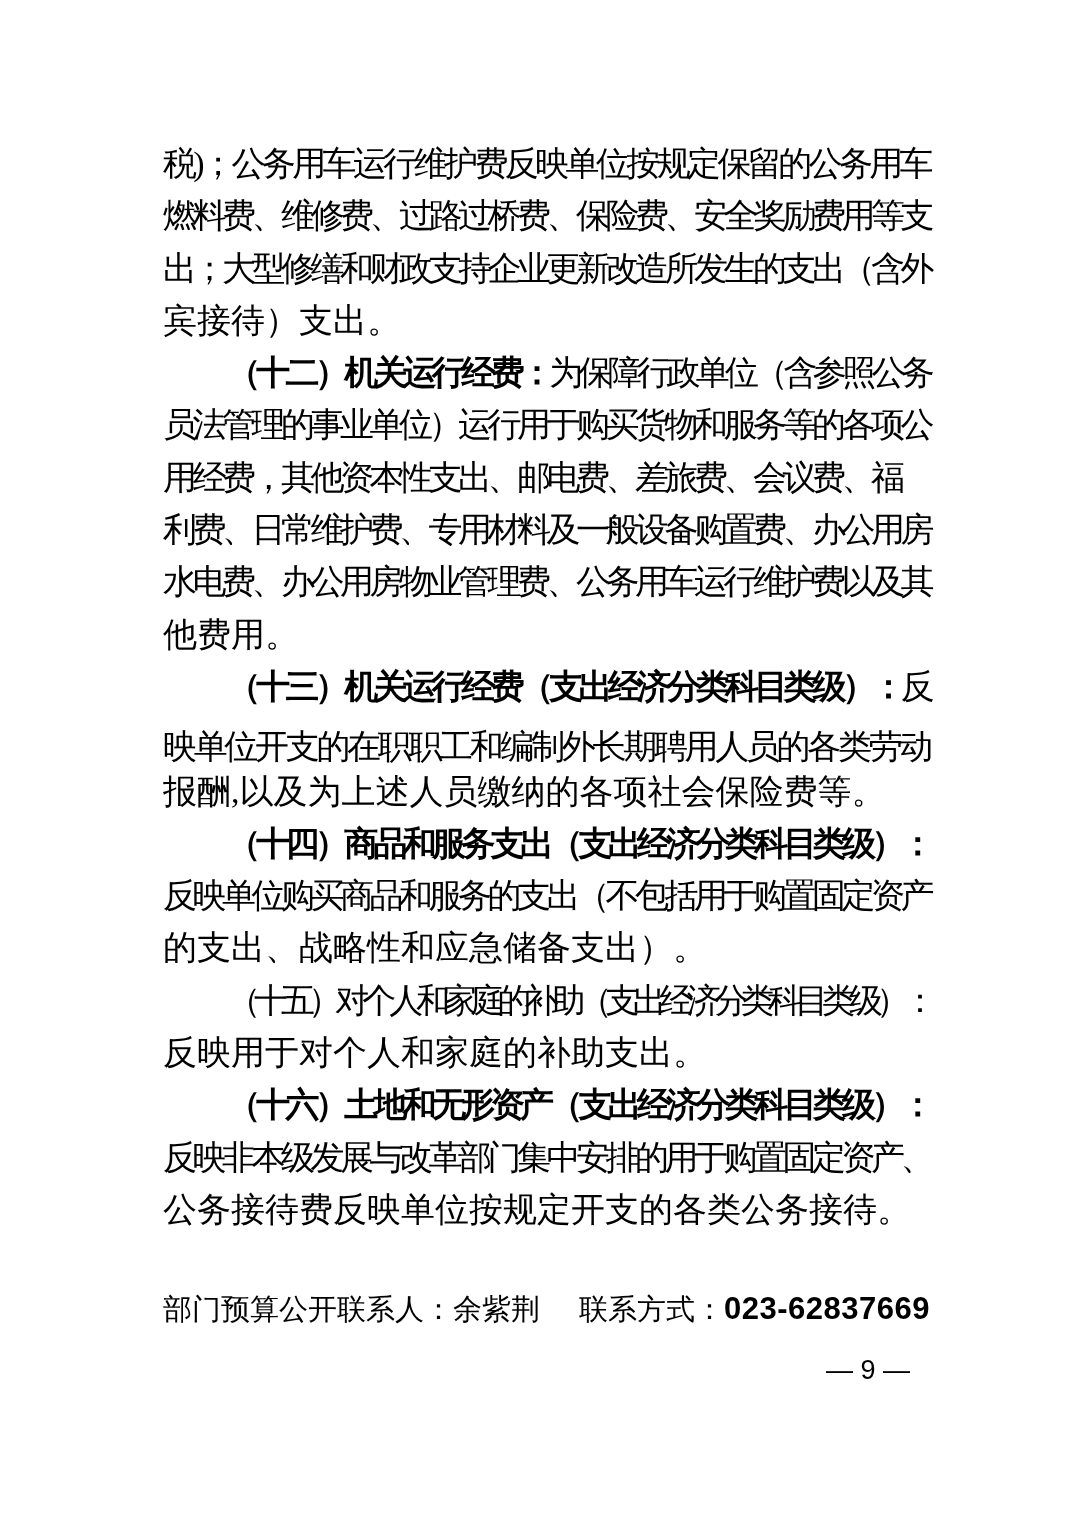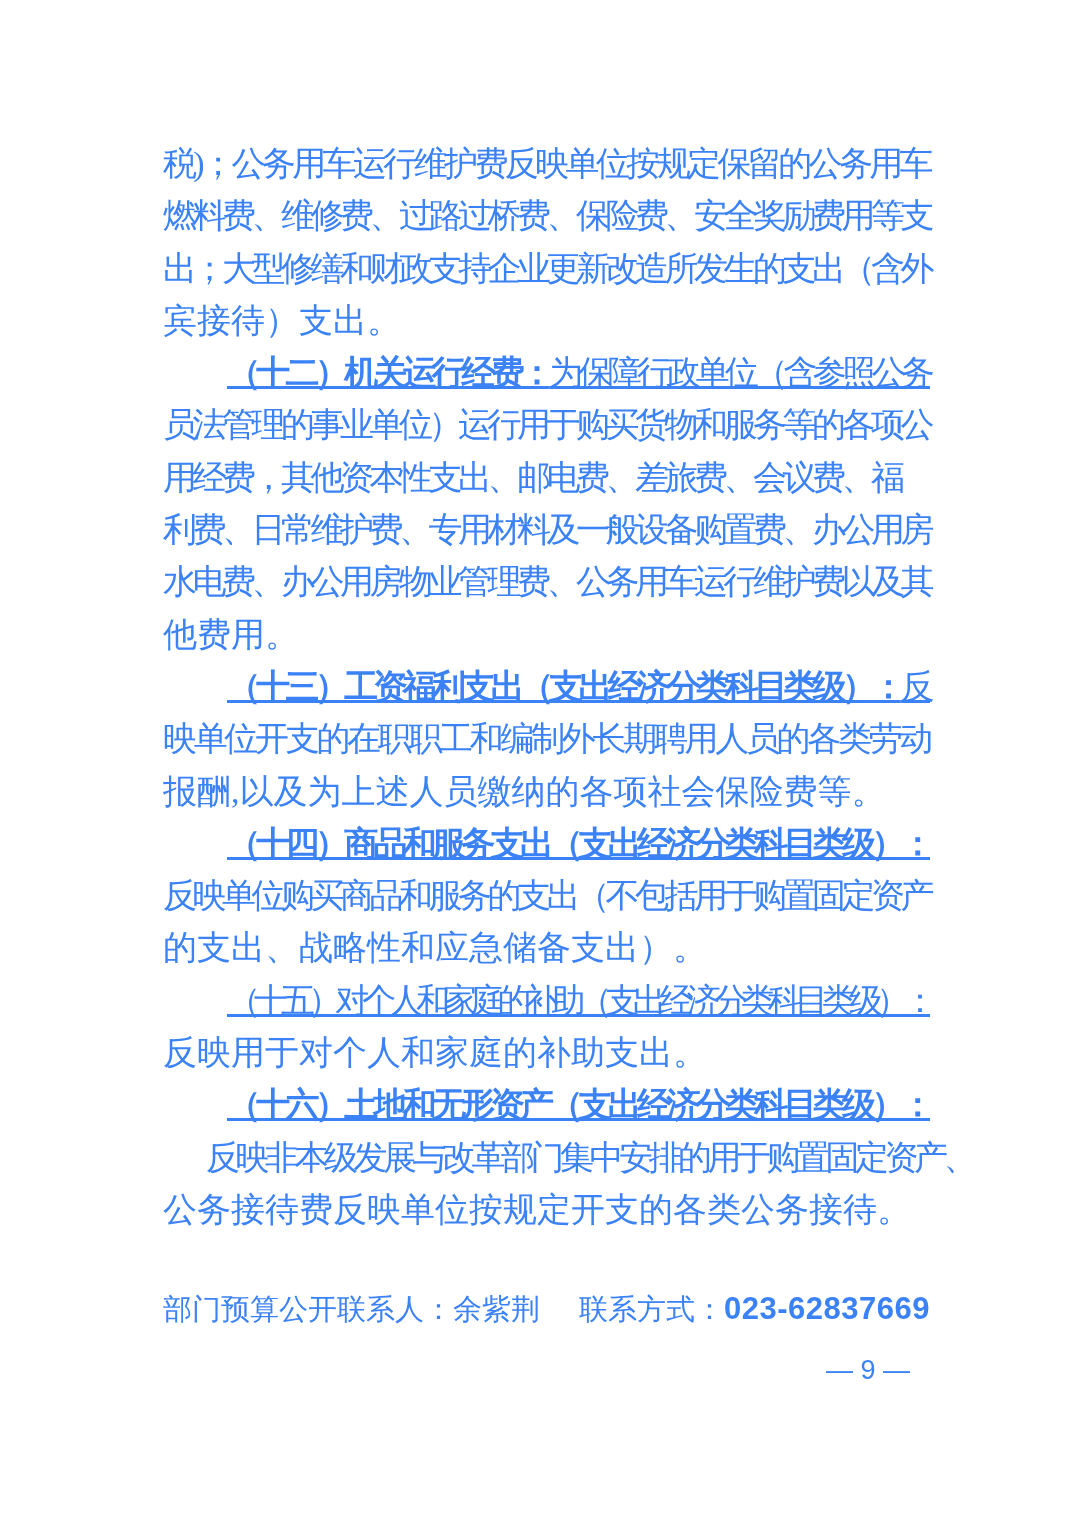--- a/index.html
+++ b/index.html
@@ -1,40 +1,40 @@
 <!DOCTYPE html>
 <html><head>
 <meta charset="utf-8">
 <style>
   html,body{margin:0;padding:0;background:#e8e8e8;}
   .page{
     position:relative;
     width:1074px;height:1520px;
     margin:0 auto;
     background:#ffffff;
-    color:#3b82f6;
+    color:#000000;
     font-family:"Liberation Serif","DejaVu Serif",serif;
     overflow:hidden;
   }
   .doc{
     position:absolute;
     left:163px;top:138px;
     width:767px;
   }
   .line{
     height:52.3px;
     line-height:52.3px;
     font-size:34px;
     white-space:nowrap;
   }
   .line .inner{
     display:inline-block;
     white-space:nowrap;
   }
-  .line.indent .inner{margin-left:64px;text-decoration:underline;}
+  .line.indent .inner{margin-left:64px;}
   .seg.bold{font-weight:bold;}
   .footer-line{
     position:absolute;
     left:163px;top:1283px;
     width:767px;
     height:52px;line-height:52px;
     display:flex;
     justify-content:space-between;
     align-items:baseline;
     font-size:29px;
@@ -68,36 +68,36 @@
       </div>
       <div>
         <div class="line indent"><span class="inner" style="letter-spacing: -4.70833px;"><span class="seg bold">（十二）机关运行经费：</span><span class="seg">为保障行政单位（含参照公务</span></span></div>
         <div class="line"><span class="inner" style="letter-spacing: -4.5px;"><span class="seg">员法管理的事业单位）运行用于购买货物和服务等的各项公</span></span></div>
         <div class="line"><span class="inner" style="letter-spacing: -4.5px;"><span class="seg">用经费，其他资本性支出、邮电费、差旅费、会议费、福</span></span></div>
         <div class="line"><span class="inner" style="letter-spacing: -4.5px;"><span class="seg">利费、日常维护费、专用材料及一般设备购置费、办公用房</span></span></div>
         <div class="line"><span class="inner" style="letter-spacing: -4.5px;"><span class="seg">水电费、办公用房物业管理费、公务用车运行维护费以及其</span></span></div>
         <div class="line"><span class="inner"><span class="seg">他费用。</span></span></div>
       </div>
       <div>
-        <div class="line indent"><span class="inner" style="letter-spacing: -4.70833px;"><span class="seg bold">（十三）工资福利支出（支出经济分类科目类级）：</span><span class="seg">反</span></span></div>
-        <div class="line"><span class="inner" style="letter-spacing: -3.32px;"><span class="seg">映单位开支的在职职工和编制外长期聘用人员的各类劳动</span></span></div>
+        <div class="line indent"><span class="inner" style="letter-spacing: -4.70833px;"><span class="seg bold">（十三）机关运行经费（支出经济分类科目类级）：</span><span class="seg">反</span></span></div>
+        <div class="line"><span class="inner" style="letter-spacing: -3.32px; margin-top: 8px;"><span class="seg">映单位开支的在职职工和编制外长期聘用人员的各类劳动</span></span></div>
         <div class="line"><span class="inner"><span class="seg">报酬,以及为上述人员缴纳的各项社会保险费等。</span></span></div>
       </div>
       <div>
         <div class="line indent"><span class="inner" style="letter-spacing: -4.70833px;"><span class="seg bold">（十四）商品和服务支出（支出经济分类科目类级）：</span></span></div>
         <div class="line"><span class="inner" style="letter-spacing: -4.5px;"><span class="seg">反映单位购买商品和服务的支出（不包括用于购置固定资产</span></span></div>
         <div class="line"><span class="inner"><span class="seg">的支出、战略性和应急储备支出）。</span></span></div>
       </div>
       <div>
         <div class="line indent"><span class="inner" style="letter-spacing: -6.96154px;"><span class="seg">（十五）对个人和家庭的补助（支出经济分类科目类级）：</span></span></div>
         <div class="line"><span class="inner"><span class="seg">反映用于对个人和家庭的补助支出。</span></span></div>
       </div>
       <div>
         <div class="line indent"><span class="inner" style="letter-spacing: -4.70833px;"><span class="seg bold">（十六）土地和无形资产（支出经济分类科目类级）：</span></span></div>
-        <div class="line"><span class="inner" style="letter-spacing: -4.5px; margin-left: 43px;"><span class="seg">反映非本级发展与改革部门集中安排的用于购置固定资产、</span></span></div>
+        <div class="line"><span class="inner" style="letter-spacing: -4.5px;"><span class="seg">反映非本级发展与改革部门集中安排的用于购置固定资产、</span></span></div>
         <div class="line"><span class="inner"><span class="seg">公务接待费反映单位按规定开支的各类公务接待。</span></span></div>
       </div>
     </main>
 
   <div class="footer-line">
     <span><span>部门预算公开联系人：</span><span>余紫荆</span></span>
     <span><span>联系方式：</span><span class="phone">023-62837669</span></span>
   </div>
 
   <div class="page-number">— 9 —</div>

